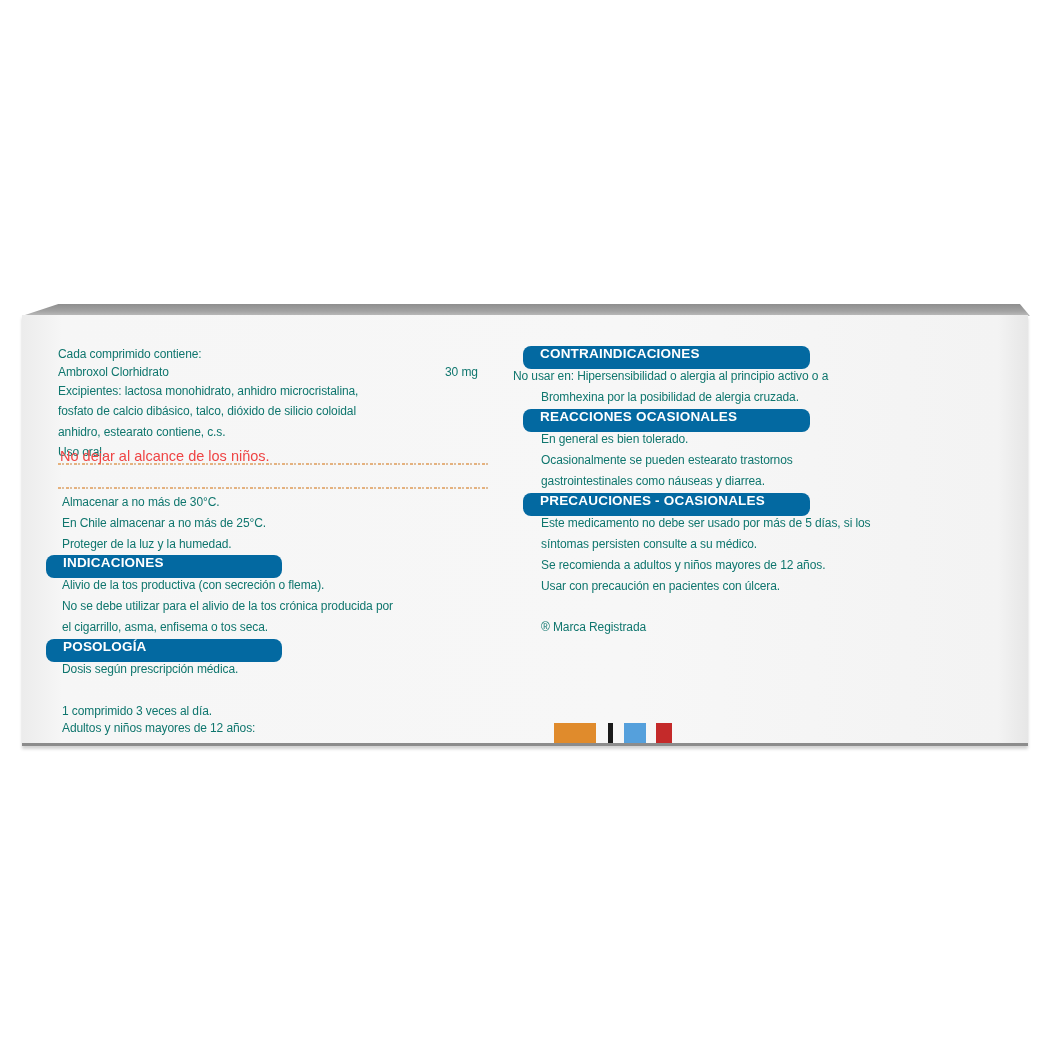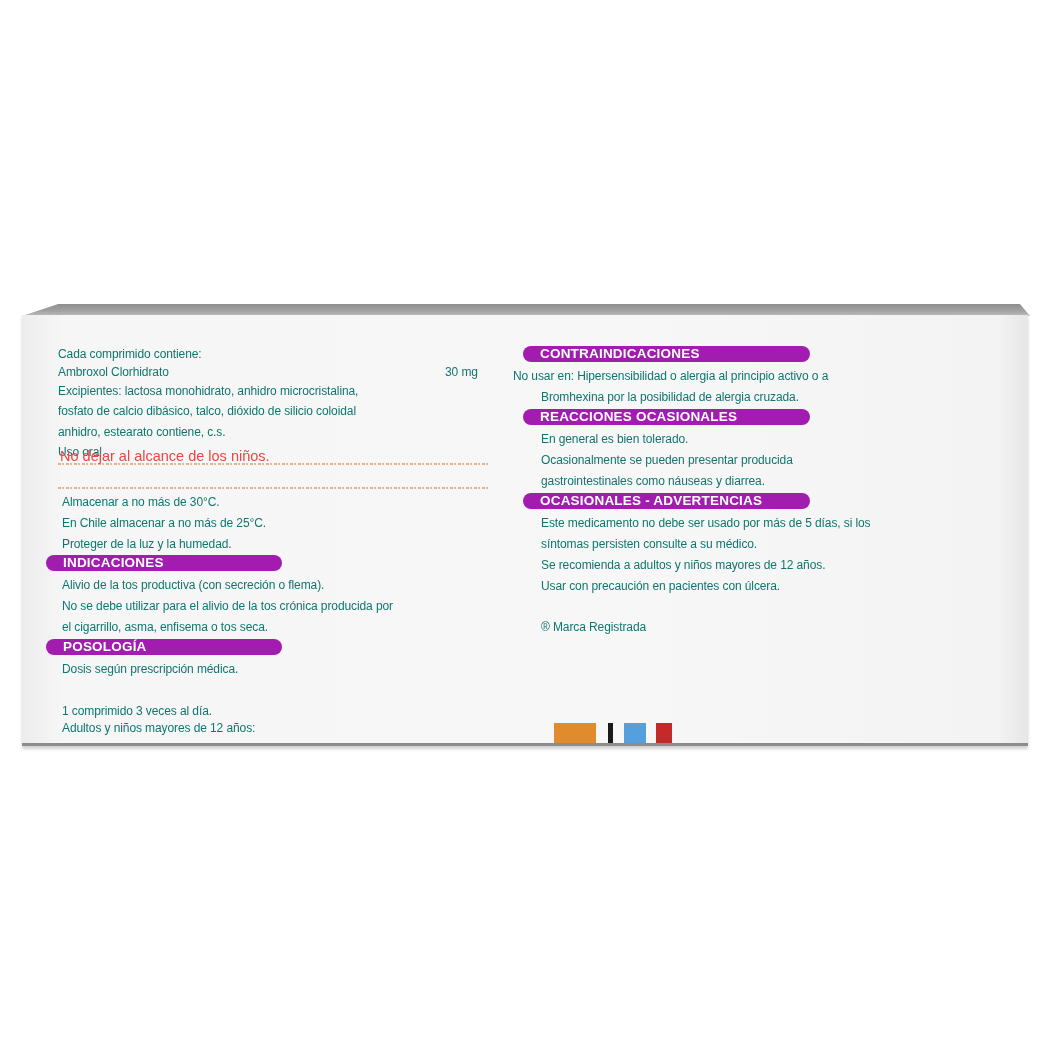--- a/index.html
+++ b/index.html
@@ -16,22 +16,22 @@
     position: absolute; left: 22px; top: 315px; width: 1006px; height: 428px;
     background: linear-gradient(90deg, #ececec 0%, #f6f6f6 4%, #f7f7f7 60%, #f3f3f3 97%, #e6e6e6 100%);
     border-bottom: 3px solid #8c8c8c;
     box-shadow: 0 3px 3px rgba(0,0,0,0.18);
   }
   .text-line {
     position: absolute; font-size: 12px; color: #0f766e; line-height: 18px; white-space: nowrap;
     letter-spacing: -0.1px;
   }
   .pill {
-    position: absolute; height: 16px; border-radius: 8px;
-    background: #a21caf;
+    position: absolute; height: 23px; border-radius: 8px;
+    background: #0369a1;
     color: #ffffff; font-weight: bold; font-size: 13.5px; line-height: 16px;
     white-space: nowrap; letter-spacing: 0.2px;
     font-family: "Liberation Sans", sans-serif;
   }
   .pill span { position: absolute; left: 17px; top: 0; }
   .micro {
     position: absolute; left: 58px; width: 432px; height: 2px;
     background: repeating-linear-gradient(90deg, #e3a567 0 3px, transparent 3px 4px, #d9b28a 4px 6px, transparent 6px 8px);
     opacity: 0.85;
   }
@@ -92,27 +92,27 @@
     </div>
     <div class="text-line" style="left:513px;top:367px;">No usar en: Hipersensibilidad o alergia al principio activo o a</div>
     <div class="text-line" style="left:541px;top:388px;">Bromhexina por la posibilidad de alergia cruzada.</div>
   </div>
 
   <div>
     <div class="pill" style="left:523px;top:409px;width:287px;">
       <span>REACCIONES OCASIONALES</span>
     </div>
     <div class="text-line" style="left:541px;top:430px;">En general es bien tolerado.</div>
-    <div class="text-line" style="left:541px;top:451px;">Ocasionalmente se pueden presentar producida</div>
+    <div class="text-line" style="left:541px;top:451px;">Ocasionalmente se pueden estearato trastornos</div>
     <div class="text-line" style="left:541px;top:472px;">gastrointestinales como náuseas y diarrea.</div>
   </div>
 
   <div>
     <div class="pill" style="left:523px;top:493px;width:287px;">
-      <span>OCASIONALES - ADVERTENCIAS</span>
+      <span>PRECAUCIONES - OCASIONALES</span>
     </div>
     <div class="text-line" style="left:541px;top:514px;">Este medicamento no debe ser usado por más de 5 días, si los</div>
     <div class="text-line" style="left:541px;top:535px;">síntomas persisten consulte a su médico.</div>
     <div class="text-line" style="left:541px;top:556px;">Se recomienda a adultos y niños mayores de 12 años.</div>
     <div class="text-line" style="left:541px;top:577px;">Usar con precaución en pacientes con úlcera.</div>
   </div>
 
   <div class="text-line" style="left:541px;top:618px;">® Marca Registrada</div>
 
   <div>

